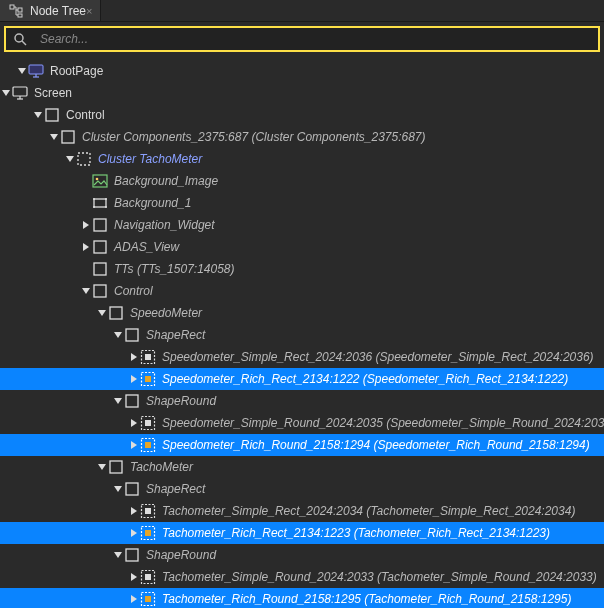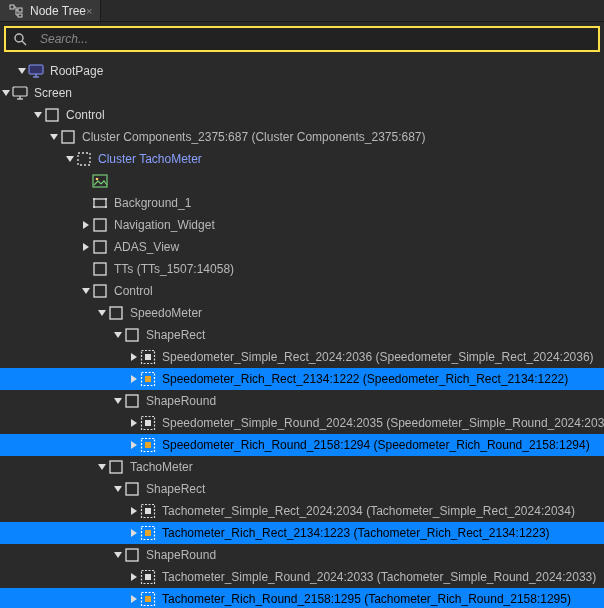--- a/index.html
+++ b/index.html
@@ -62,28 +62,29 @@
   .tree {
     flex: 1;
     overflow: hidden;
     padding-top: 6px;
   }
   .row {
     height: 22px;
     display: flex;
     align-items: center;
     white-space: nowrap;
+    font-style: italic;
     color: #b8b8b8;
   }
   .row.normal-style { font-style: normal; color: #d8d8d8; }
   .row.selected {
     background: #0a84ff;
     color: #ffffff;
   }
-  .row.selected .label { color: #000000; }
+  .row.selected .label { color: #ffffff; }
   .indent { display:inline-block; width: 16px; flex: 0 0 auto; }
   .arrow {
     width: 12px;
     flex: 0 0 12px;
     display: inline-flex;
     align-items: center;
     justify-content: center;
     color: #e0e0e0;
     font-size: 10px;
     cursor: pointer;
@@ -217,20 +218,21 @@
         <span class="indent"></span>
         <span class="indent"></span>
         <span class="arrow blank"></span>
         <span class="icon">
           <svg width="16" height="16" viewBox="0 0 16 16">
             <rect x="1" y="2" width="14" height="12" fill="none" stroke="#7c7" stroke-width="1.2"></rect>
             <circle cx="5" cy="6" r="1.3" fill="#fc6"></circle>
             <path d="M2 12 L6 8 L9 11 L12 8 L15 12" fill="none" stroke="#7c7" stroke-width="1.2"></path>
           </svg>
         </span>
+        <span class="label">Background_Image</span>
       </div>
       <div class="row">
         <span class="indent"></span>
         <span class="indent"></span>
         <span class="indent"></span>
         <span class="indent"></span>
         <span class="indent"></span>
         <span class="arrow blank"></span>
         <span class="icon">
           <svg width="16" height="16" viewBox="0 0 16 16">

